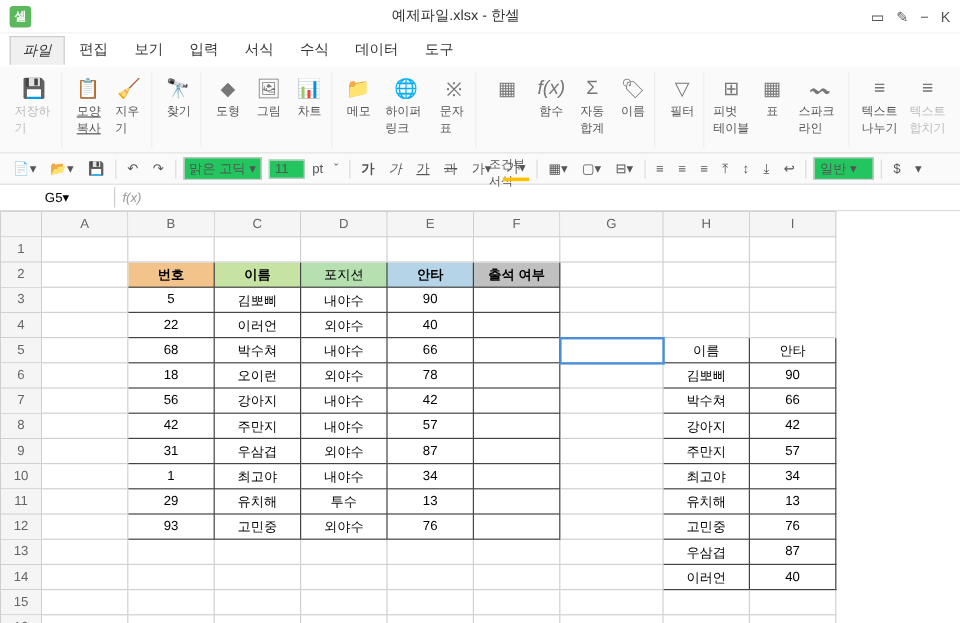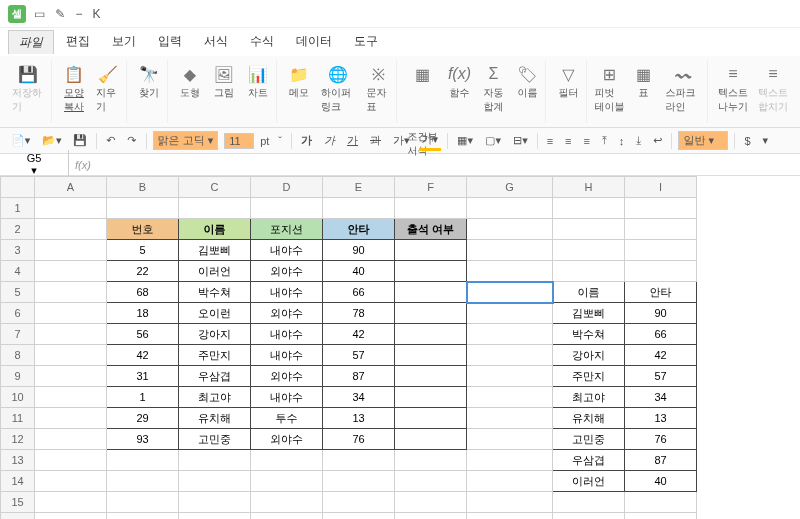--- a/index.html
+++ b/index.html
@@ -14,46 +14,47 @@
 .ribbon { display: flex; background: #fafafa; border-bottom: 1px solid #ddd; padding: 4px 6px; gap: 4px; height: 72px; }
 .ribbon-group { display: flex; flex-direction: column; align-items: center; justify-content: space-between; padding: 2px 4px; border-right: 1px solid #eee; }
 .ribbon-group:last-child{border-right:none;}
 .ribbon-inner{display:flex;gap:6px;flex:1;align-items:flex-start;}
 .ribbon-btn { display: flex; flex-direction: column; align-items: center; gap: 2px; font-size: 10px; color: #555; padding: 2px 2px; cursor: pointer; min-width:28px;}
 .ribbon-btn.disabled{color:#bbb;}
 .ribbon-icon { width: 20px; height: 20px; display: inline-flex; align-items:center; justify-content:center; font-size: 16px; color: #777; }
 .format-bar { display: flex; align-items: center; gap: 6px; padding: 3px 8px; border-bottom: 1px solid #ddd; height: 26px; background: #fafafa; font-size: 11px; color:#555;}
 .format-bar .sep { width: 1px; height: 16px; background: #ddd; }
 .fb-btn{padding:1px 3px;cursor:pointer;display:inline-flex;align-items:center;gap:2px;}
-.fb-select{border:1px solid #ccc;padding:1px 4px;font-size:11px;background:#fdba74;min-width:50px;display:inline-flex;align-items:center;gap:3px;}
+.fb-select{border:1px solid #ccc;padding:1px 4px;font-size:11px;background:#22c55e;min-width:50px;display:inline-flex;align-items:center;gap:3px;}
 .name-box-row { display: flex; align-items: center; height: 22px; border-bottom: 1px solid #ddd; }
-.name-box { width: 69px; border-right: 1px solid #ccc; padding: 2px 6px; font-size: 11px; display:flex;align-items:center;justify-content:flex-end;flex-direction:column;}
+.name-box { width: 96px; border-right: 1px solid #ccc; padding: 2px 6px; font-size: 11px; display:flex;align-items:center;justify-content:center;}
 .fx-label { padding: 0 6px; color: #999; font-style: italic; font-size: 11px;}
 .fx-input { flex: 1; border: none; padding: 2px 4px; font-size: 11px; }
 .sheet { position: relative; overflow: auto; height: calc(519px - 28px - 24px - 72px - 26px - 22px); }
 table.grid { border-collapse: collapse; table-layout: fixed; }
 table.grid th, table.grid td { border: 1px solid #d0d0d0; height: 21px; font-size: 11px; text-align: center; padding: 0 2px; background:#fff;}
 table.grid th { background: #f5f5f5; color: #666; font-weight: normal; position: sticky; }
 table.grid th.rowhdr { width: 34px; }
 table.grid th.colhdr { width: 72px; }
 table.grid td { width: 72px; }
 .cell-b { border: 1px solid #444 !important; }
-.hdr-b { background:#f2c38a !important; border:1px solid #444 !important; font-weight:normal; }
+.hdr-b { background:#f2c38a !important; border:1px solid #444 !important; font-weight:bold; }
 .hdr-c { background:#c7e3a4 !important; border:1px solid #444 !important; font-weight:bold;}
 .hdr-d { background:#b7e0b0 !important; border:1px solid #444 !important; font-weight:normal;}
 .hdr-e { background:#b5d4e8 !important; border:1px solid #444 !important; font-weight:bold;}
 .hdr-f { background:#c0c0c0 !important; border:1px solid #444 !important; font-weight:bold;}
 .active-cell { outline: 2px solid #4a90d9; outline-offset: -1px; }
 .wide{width:86px !important;}
 </style>
 </head>
 <body>
 
 <div class="title-bar">
   <span class="logo">셀</span>
+  <span class="title">예제파일.xlsx - 한셀</span>
   <span class="right">
     <span>▭</span>
     <span>✎</span>
     <span>−</span>
     <span>K</span>
   </span>
 </div>
 
 <div class="menu-bar">
   <span class="item active">파일</span>

